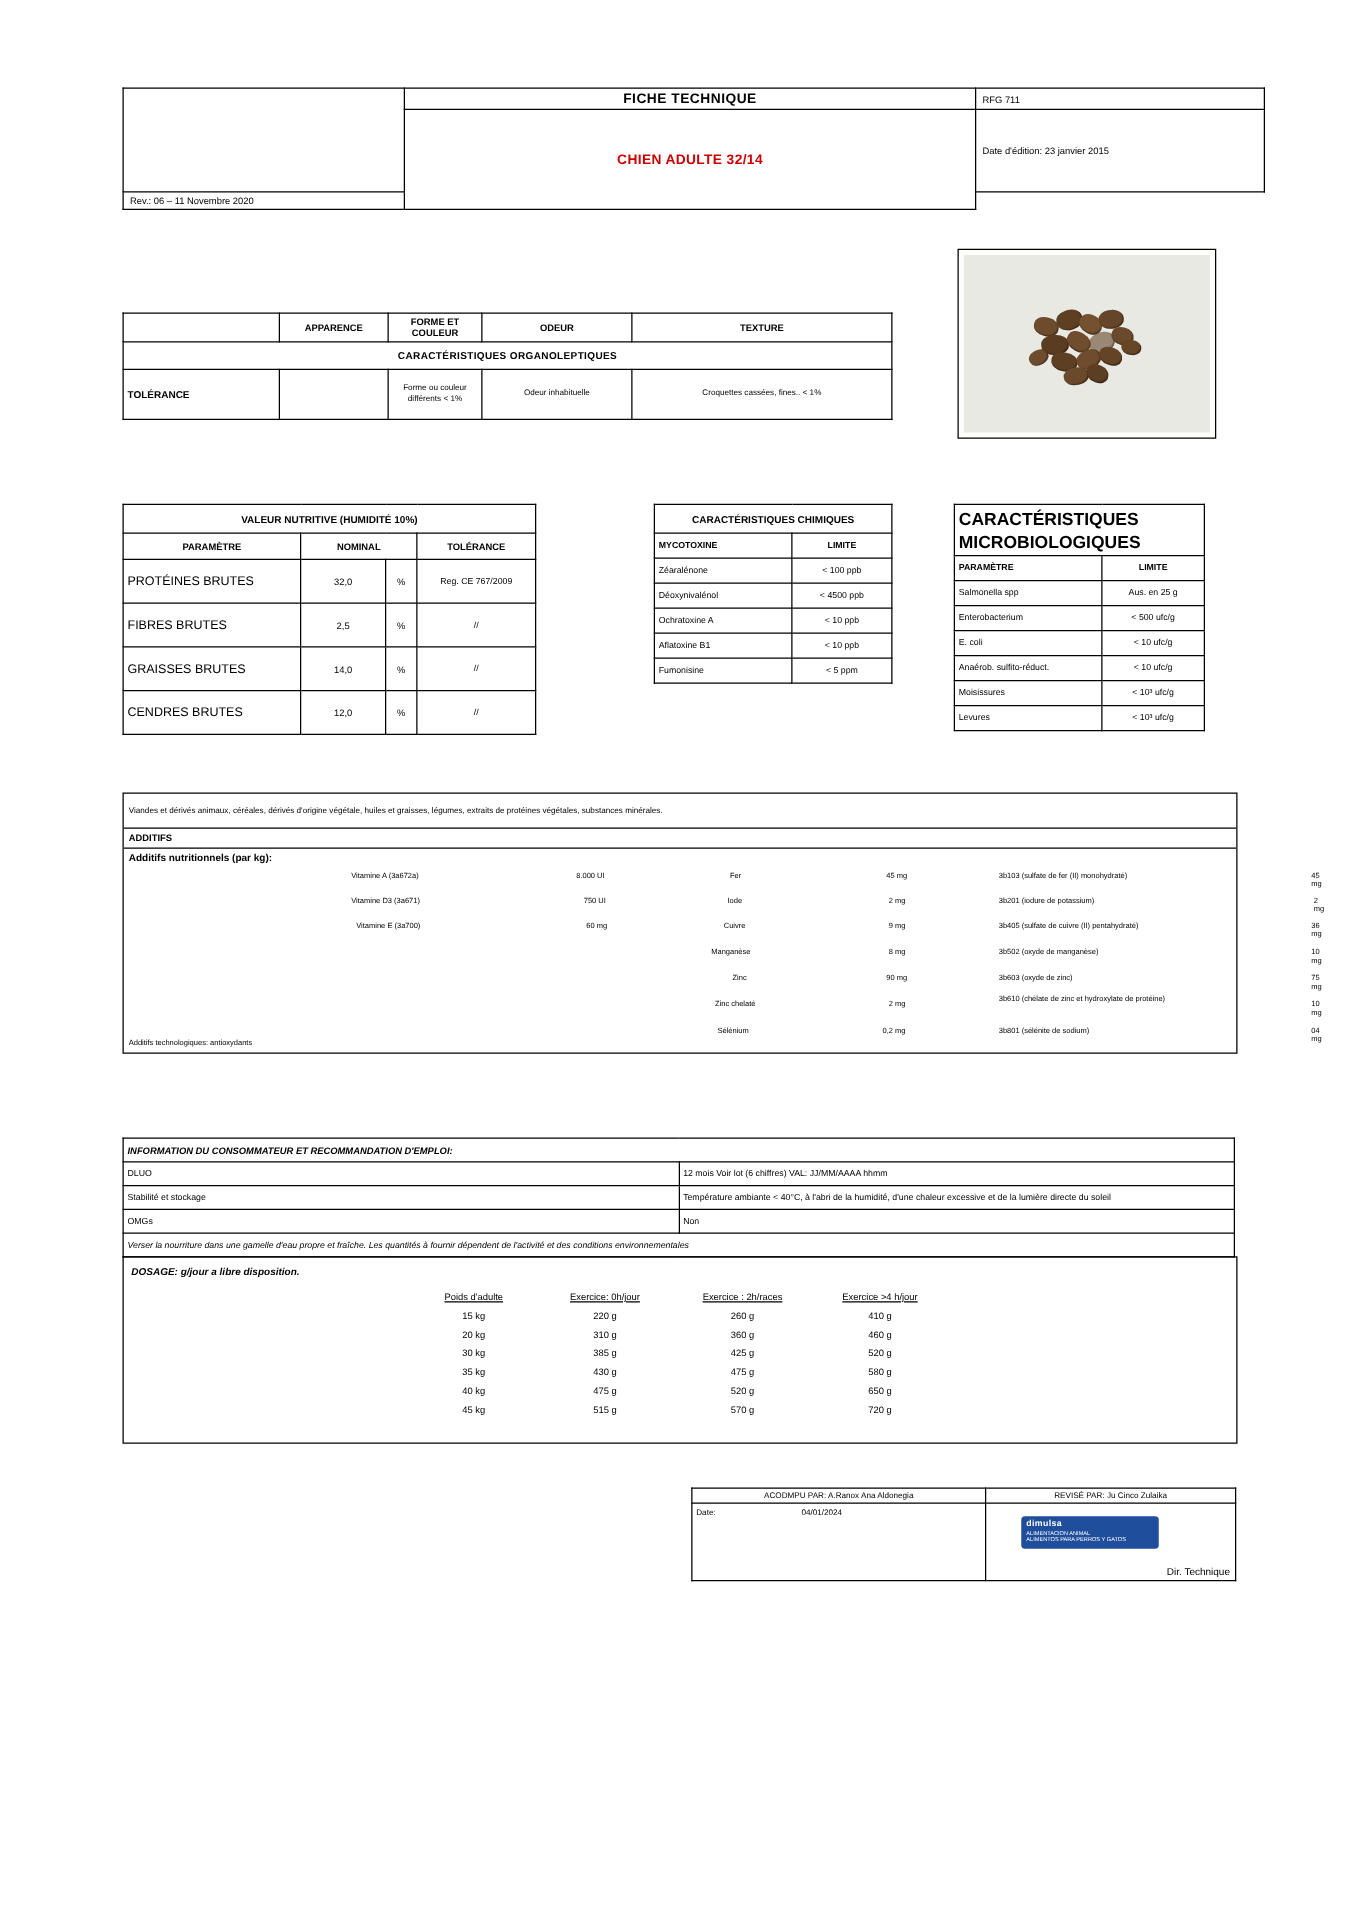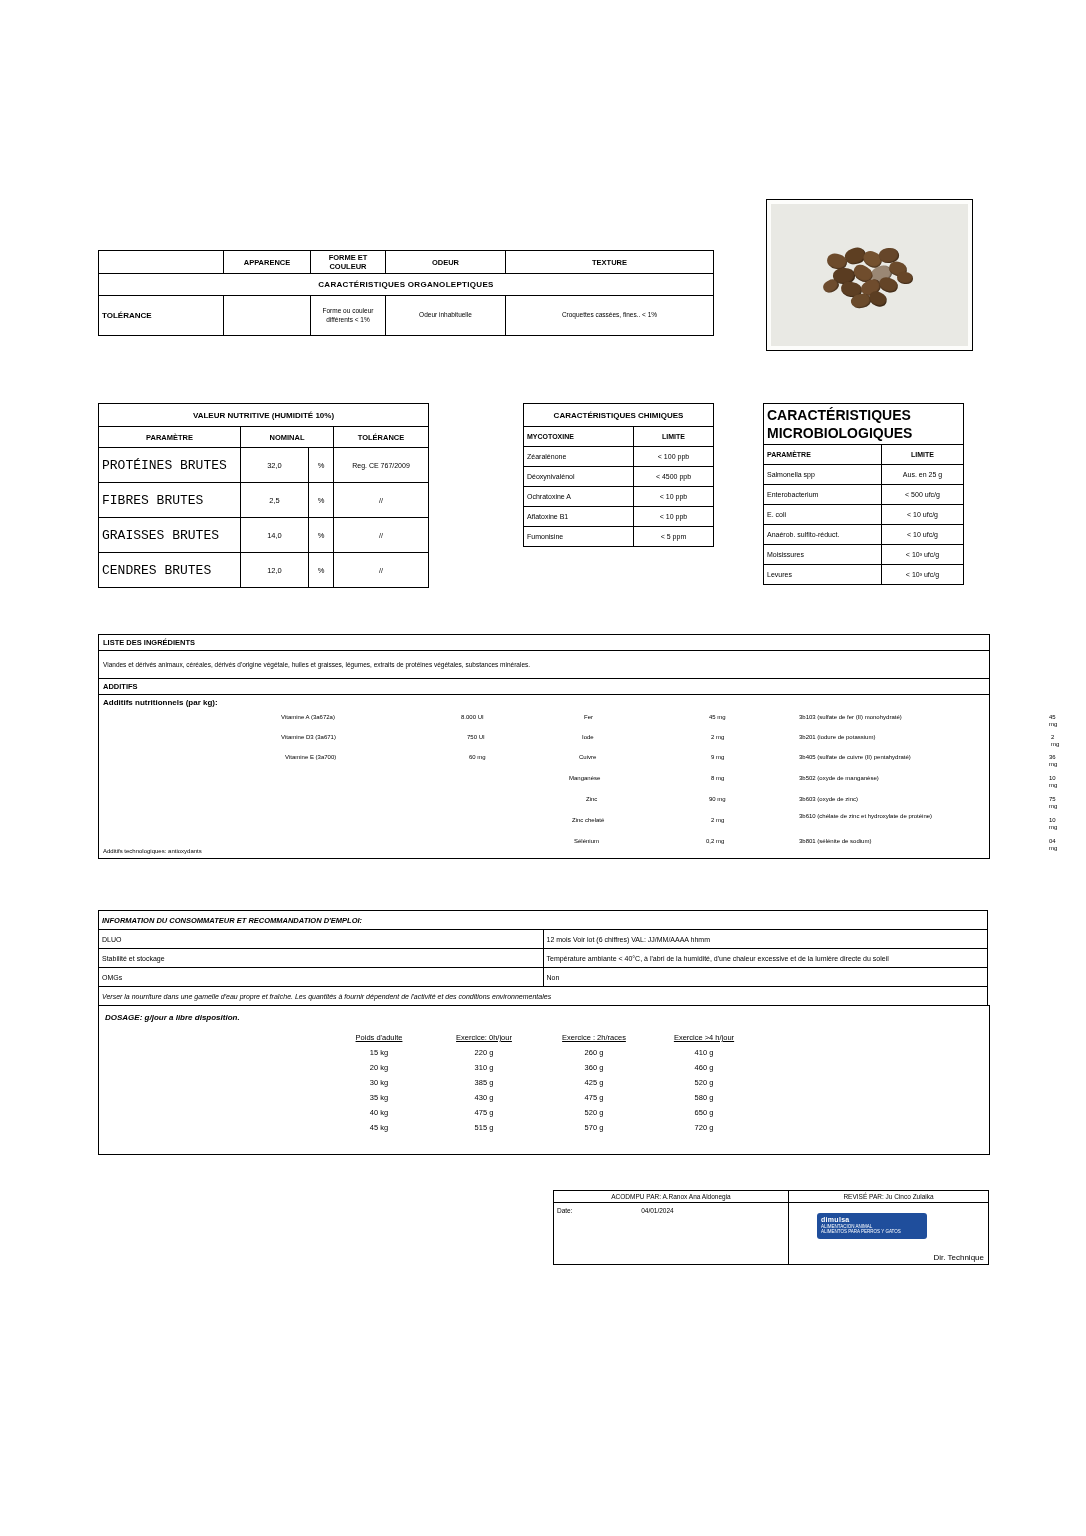--- a/index.html
+++ b/index.html
@@ -113,21 +113,21 @@
   .nutri {
     position: absolute;
     left: 98px;
     top: 403px;
     width: 330px;
   }
   .nutri table { width: 330px; }
   .nutri td { font-size: 8px; height: 30px; }
   .nutri .title { font-size: 8px; font-weight: bold; text-align: center; height: 18px; }
   .nutri .hd { font-size: 7.5px; font-weight: bold; text-align: center; height: 16px; }
-  .nutri .param { font-size: 13px; font-family: Liberation Mono, monospace; }
+  .nutri .param { font-size: 10px; }
   .nutri .val { font-size: 7.5px; text-align: center; }
   .nutri .tol { font-size: 7px; text-align: center; }
 
   
   .chim {
     position: absolute;
     left: 523px;
     top: 403px;
     width: 190px;
   }
@@ -248,20 +248,38 @@
     right: 4px;
     bottom: 2px;
     font-size: 8px;
   }
 </style>
 </head>
 <body>
 
 <div class="page">
 
+  <div class="header">
+    <table>
+      <tbody>
+          <tr>
+        <td class="hdr-logo" rowspan="2"></td>
+        <td class="hdr-mid hdr-title">FICHE TECHNIQUE</td>
+        <td class="hdr-right hdr-meta">RFG 711</td>
+      </tr>
+      <tr>
+        <td class="hdr-mid hdr-product" rowspan="2">CHIEN ADULTE 32/14</td>
+        <td class="hdr-right hdr-meta">Date d'édition: 23 janvier 2015</td>
+      </tr>
+      <tr>
+        <td class="hdr-right hdr-meta">Rev.: 06 – 11 Novembre 2020</td>
+      </tr>
+    </tbody>
+      </table>
+  </div>
 
 
   <div class="organo">
     <table>
       <colgroup>
         <col style="width:125px">
           <col style="width:87px">
           <col style="width:75px">
           <col style="width:120px">
           <col style="width:208px">
@@ -427,21 +445,20 @@
       </tr>
       <tr>
         <td>Levures</td>
         <td class="c">&lt; 10³ ufc/g</td>
       </tr>
     </tbody>
       </table>
   </div>
 
   <div class="ingr">
-    <div class="row sec">LISTE DES INGRÉDIENTS</div>
     <div class="row txt">Viandes et dérivés animaux, céréales, dérivés d'origine végétale, huiles et graisses, légumes, extraits de protéines végétales, substances minérales.</div>
     <div class="row sec">ADDITIFS</div>
     <div class="addtitle">Additifs  nutritionnels (par kg):</div>
     <div class="addgrid">
 
       <div class="cell" style="left:182px;top:4px;">Vitamine A (3a672a)</div>
       <div class="cell" style="left:362px;top:4px;">8.000 UI</div>
       <div class="cell" style="left:182px;top:24px;">Vitamine D3 (3a671)</div>
       <div class="cell" style="left:368px;top:24px;">750 UI</div>
       <div class="cell" style="left:186px;top:44px;">Vitamine E (3a700)</div>

